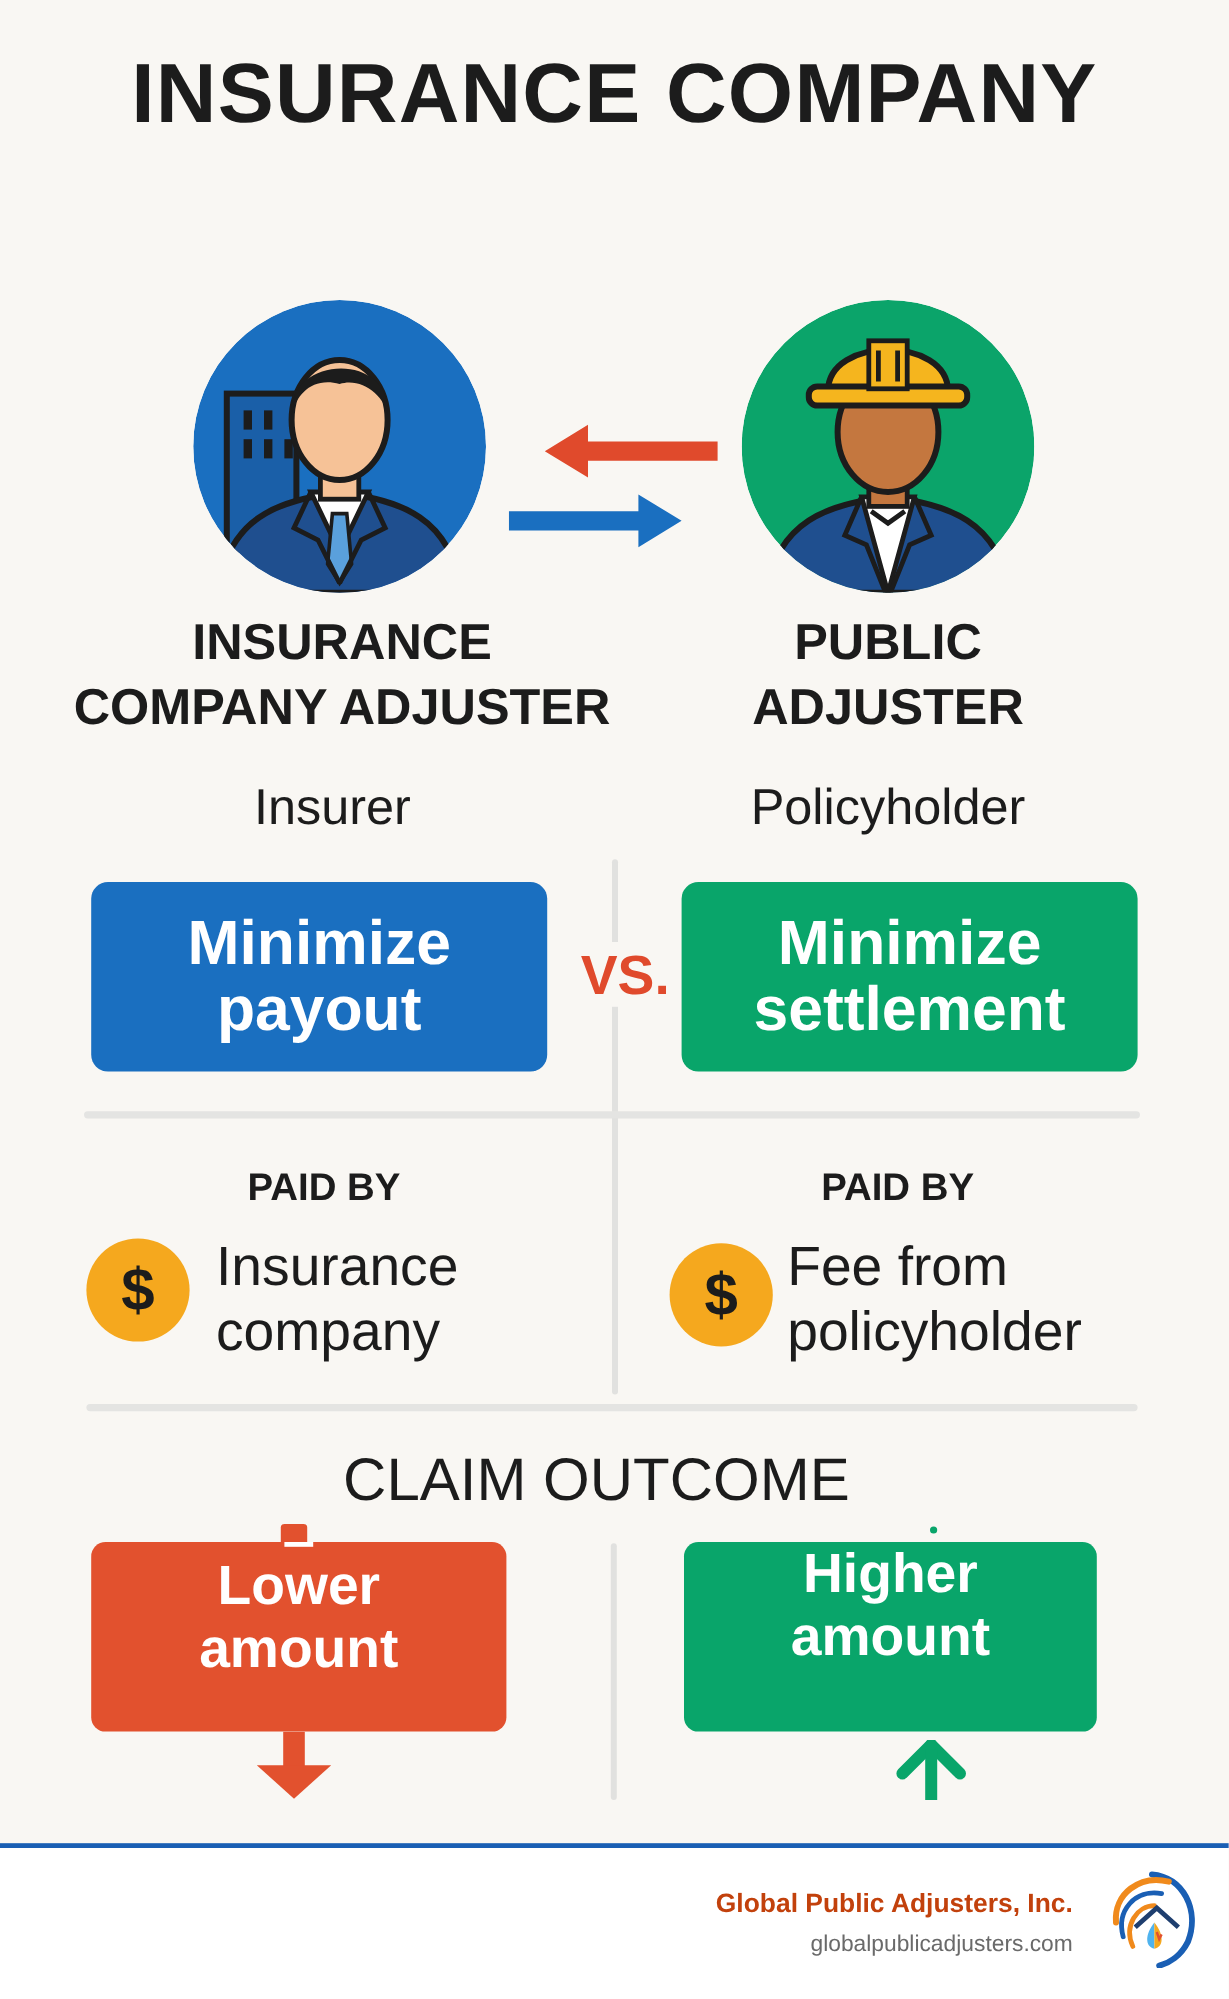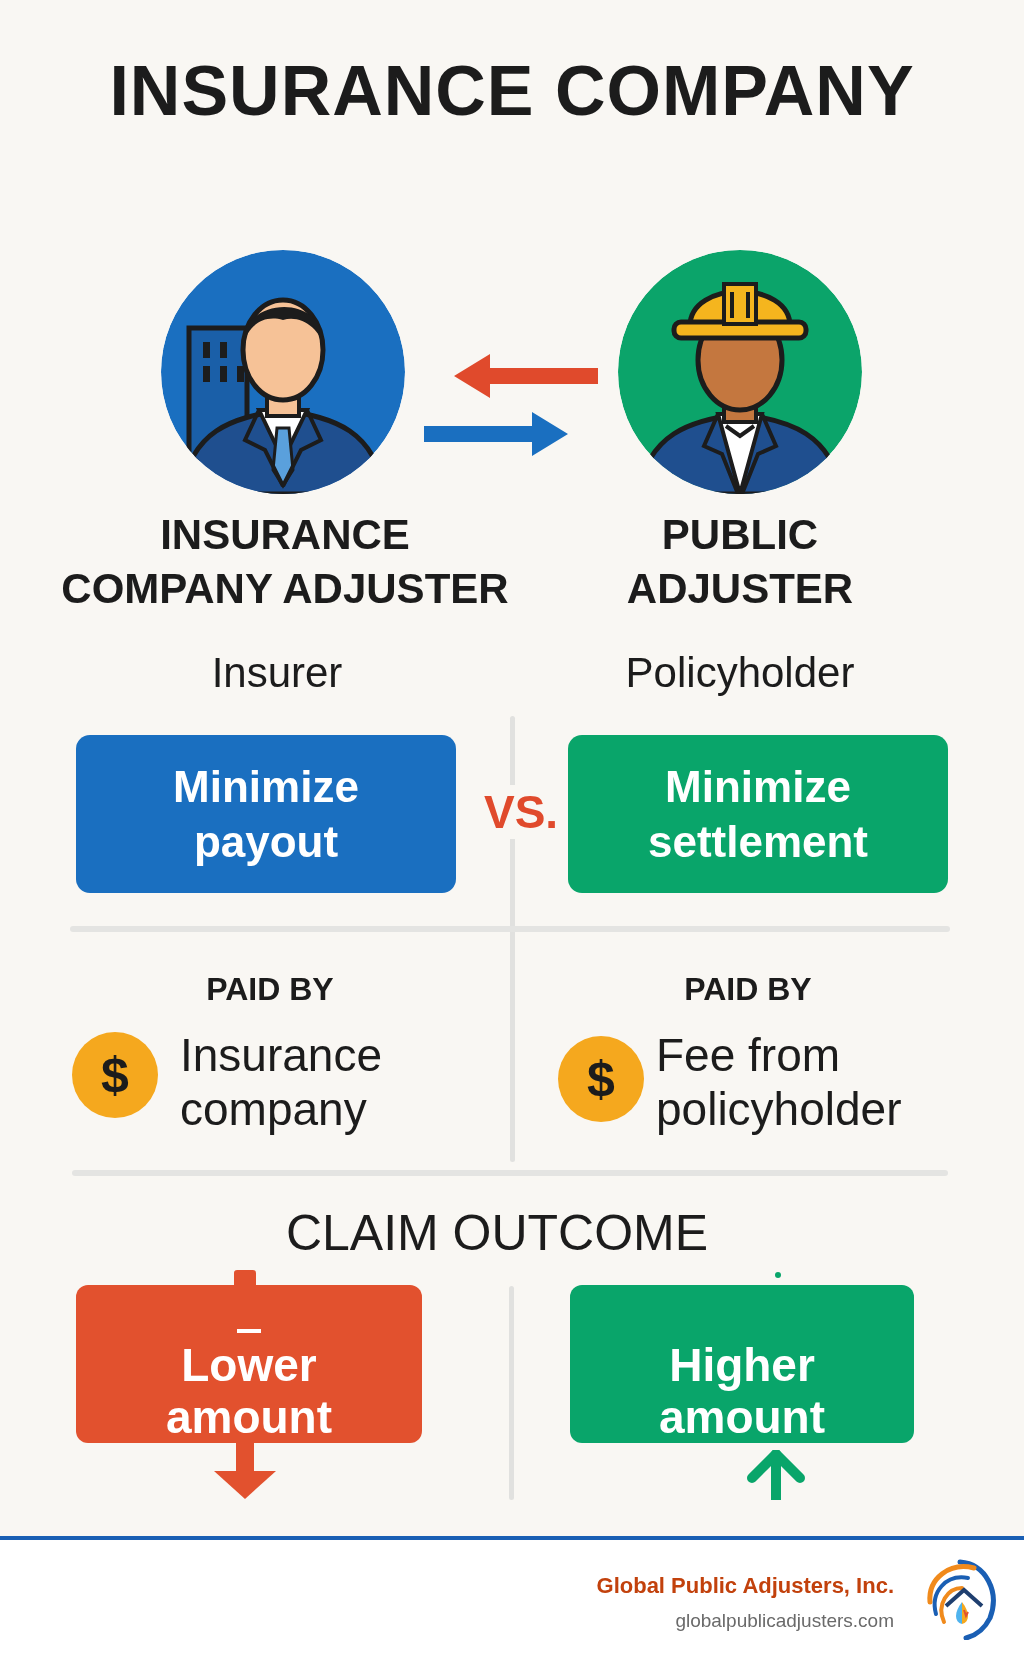--- a/index.html
+++ b/index.html
@@ -19,48 +19,48 @@
   }
   .title .vs-small { font-size: 46px; letter-spacing: 0; }
   .avatar { border-radius: 50%; overflow: hidden; }
   .col-head {
     text-align: center; font-weight: 700; font-size: 42px;
     line-height: 54px; color: #1c1c1c;
   }
   .col-sub { text-align: center; font-size: 42px; line-height: 50px; color: #1c1c1c; }
   .goal-box {
     border-radius: 14px; color: #fff; text-align: center;
-    font-weight: 700; font-size: 44px; line-height: 55px;
+    font-weight: 700; font-size: 52px; line-height: 55px;
     display: flex; align-items: center; justify-content: center;
   }
   .vs-mid { color: #e04a2c; font-weight: 700; font-size: 46px; }
   .vline { width: 5px; background: #e1e1df; border-radius: 3px; }
   .hline { height: 6px; background: #e4e4e2; border-radius: 3px; }
   .paid-title { text-align: center; font-weight: 700; font-size: 32px; line-height: 50px; }
   .coin {
     width: 86px; height: 86px; border-radius: 50%; background: #f5a81e;
     display: flex; align-items: center; justify-content: center;
     font-weight: 700; font-size: 50px; color: #1c1c1c;
   }
   .paid-text { font-size: 46px; line-height: 54px; color: #1c1c1c; }
   .outcome-title { left: 0; width: 994px; text-align: center; font-weight: 400; font-size: 50px; }
   .outcome-box {
     border-radius: 12px; color: #fff; text-align: center;
     font-weight: 700; font-size: 46px; line-height: 52px;
-    display: flex; flex-direction: column; align-items: center; justify-content: flex-end;
+    display: flex; flex-direction: column; align-items: center; justify-content: flex-start;
   }
   .footer-line { left: 0; width: 1024px; height: 4px; background: #1a5fb4; }
   .footer-bg { left: 0; width: 1024px; background: #ffffff; }
   .brand-name { font-weight: 700; font-size: 22px; color: #c2410c; text-align: right; }
   .brand-url { font-size: 19px; color: #6a6a6a; text-align: right; }
 </style>
 </head>
 <body>
 
-<div class="abs title" style="top:52px;">
+<div class="abs title" style="top:39px;">
   <div>INSURANCE COMPANY</div>
 </div>
 
 <div class="abs avatar" style="left:161px; top:250px; width:244px; height:244px;">
   <svg width="244" height="244" viewBox="0 0 244 244">
     <circle cx="122" cy="122" r="122" fill="#1a6fc0"></circle>
 
     <rect x="28" y="78" width="58" height="130" fill="#1a5fa8" stroke="#1c1c1c" stroke-width="5"></rect>
     <rect x="42" y="92" width="7" height="16" fill="#1c1c1c"></rect>
     <rect x="59" y="92" width="7" height="16" fill="#1c1c1c"></rect>

